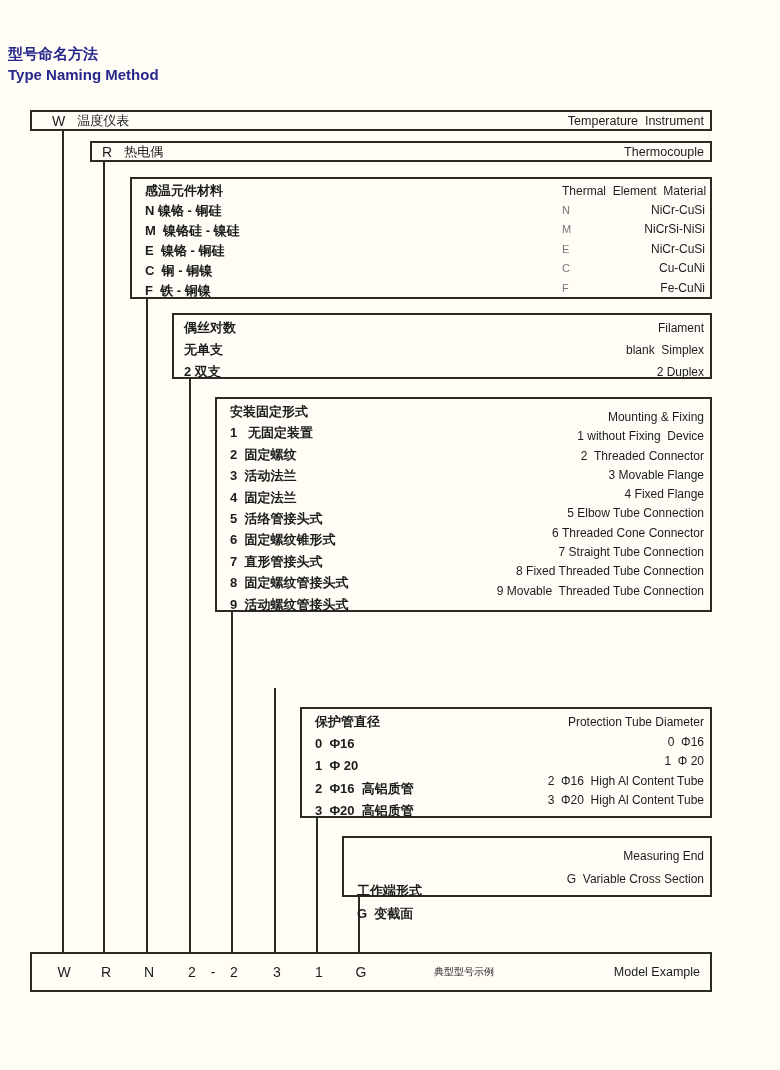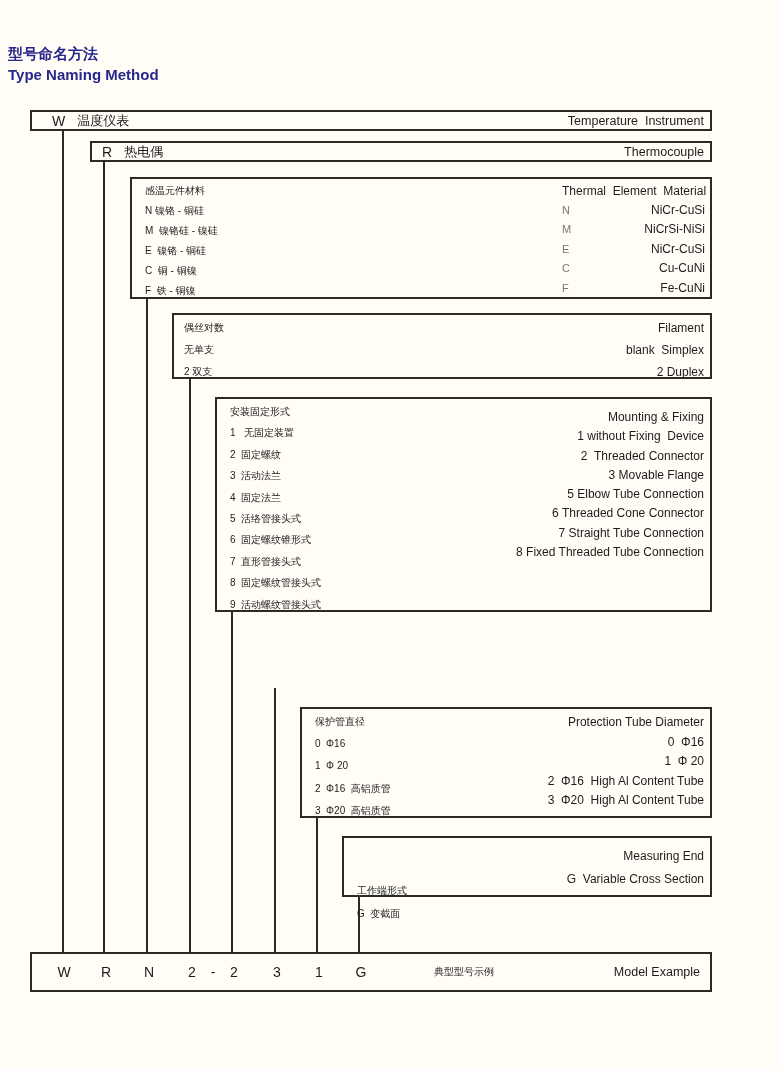--- a/index.html
+++ b/index.html
@@ -10,21 +10,21 @@
   .title-zh,.title-en{position:absolute;left:8px;font-weight:bold;color:#28288c;font-size:15px;margin-top:40px;}
   .title-zh{top:5px;}
   .title-en{top:26px;}
 
   .nbox{position:absolute;border:2px solid #2b2b26;box-sizing:border-box;background:#fffdf6;}
   .single{display:flex;align-items:center;font-size:13px;}
   .single .code{display:inline-block;padding-left:20px;font-size:14px;}
   .single .zh{margin-left:12px;}
   .single .en{margin-left:auto;padding-right:6px;font-size:12.5px;}
 
-  .leftcol{position:absolute;left:13px;top:2px;font-size:10px;}
+  .leftcol{position:absolute;left:13px;top:2px;font-size:13px;font-weight:bold;}
   .leftcol div{height:21px;line-height:21px;}
   .rightcol{position:absolute;right:6px;top:2px;text-align:right;font-size:12px;}
   .rightcol div{height:19px;line-height:19px;}
 
   
   .mat-right{position:absolute;left:430px;right:5px;top:2px;font-size:12px;}
   .mat-right .mrow{display:flex;height:19.4px;line-height:19.4px;}
   .mat-right .faint{color:#777;font-size:11px;font-weight:normal;}
   .mat-right .name{margin-left:auto;}
   .mat-right .mhead{text-align:right;height:20px;line-height:20px;}
@@ -132,24 +132,26 @@
       <div data-bind="mounting.rows.5.zh">6  固定螺纹锥形式</div>
       <div data-bind="mounting.rows.6.zh">7  直形管接头式</div>
       <div data-bind="mounting.rows.7.zh">8  固定螺纹管接头式</div>
       <div data-bind="mounting.rows.8.zh">9  活动螺纹管接头式</div>
     </div>
     <div class="rightcol rh193" style="top:9px;">
       <div data-bind="mounting.header_en">Mounting &amp; Fixing</div>
       <div data-bind="mounting.rows.0.en">1 without Fixing  Device</div>
       <div data-bind="mounting.rows.1.en">2  Threaded Connector</div>
       <div data-bind="mounting.rows.2.en">3 Movable Flange</div>
+      <div data-bind="mounting.rows.3.en">4 Fixed Flange</div>
       <div data-bind="mounting.rows.4.en">5 Elbow Tube Connection</div>
       <div data-bind="mounting.rows.5.en">6 Threaded Cone Connector</div>
       <div data-bind="mounting.rows.6.en">7 Straight Tube Connection</div>
       <div data-bind="mounting.rows.7.en">8 Fixed Threaded Tube Connection</div>
+      <div data-bind="mounting.rows.8.en">9 Movable  Threaded Tube Connection</div>
     </div>
   </div>
 
 
   <div class="nbox" style="left:300px;top:707px;width:412px;height:111px;">
     <div class="leftcol lh225">
       <div data-bind="tube.header_zh">保护管直径</div>
       <div data-bind="tube.rows.0.zh">0  Φ16</div>
       <div data-bind="tube.rows.1.zh">1  Φ 20</div>
       <div data-bind="tube.rows.2.zh">2  Φ16  高铝质管</div>

